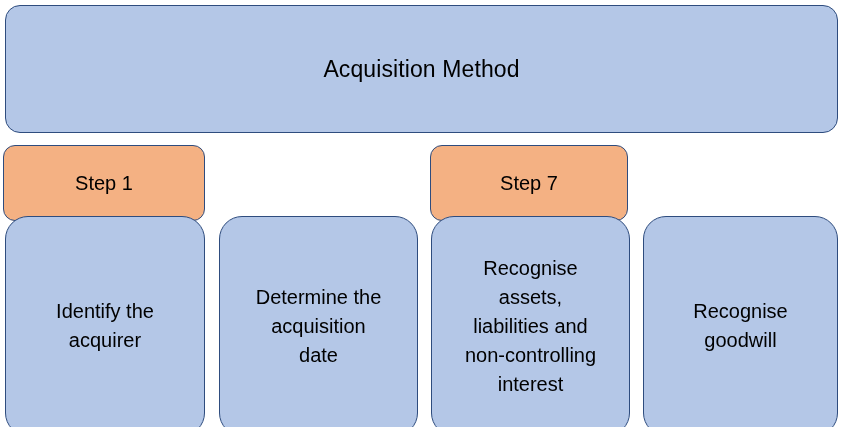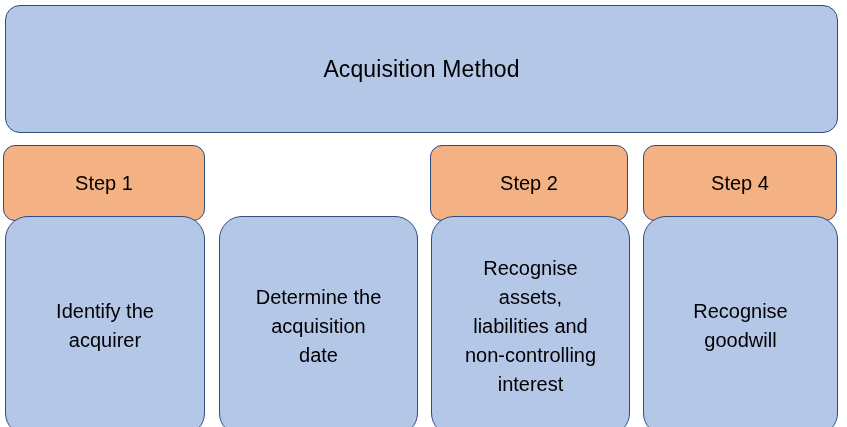--- a/index.html
+++ b/index.html
@@ -95,24 +95,21 @@
 <div id="diagram">
 
   <div class="box header-box">
     <span class="header-label">Acquisition Method</span>
   </div>
 
   <div class="box step-box col-1">
     <span class="step-label">Step 1</span>
   </div>
   <div class="box step-box col-3">
-    <span class="step-label">Step 2</span>
-  </div>
-  <div class="box step-box col-4">
-    <span class="step-label">Step 4</span>
+    <span class="step-label">Step 7</span>
   </div>
 
   <div class="box desc-box dcol-2">
     <span class="desc-label">Determine the
 acquisition
 date</span>
   </div>
   <div class="box desc-box dcol-1">
     <span class="desc-label">Identify the
 acquirer</span>

